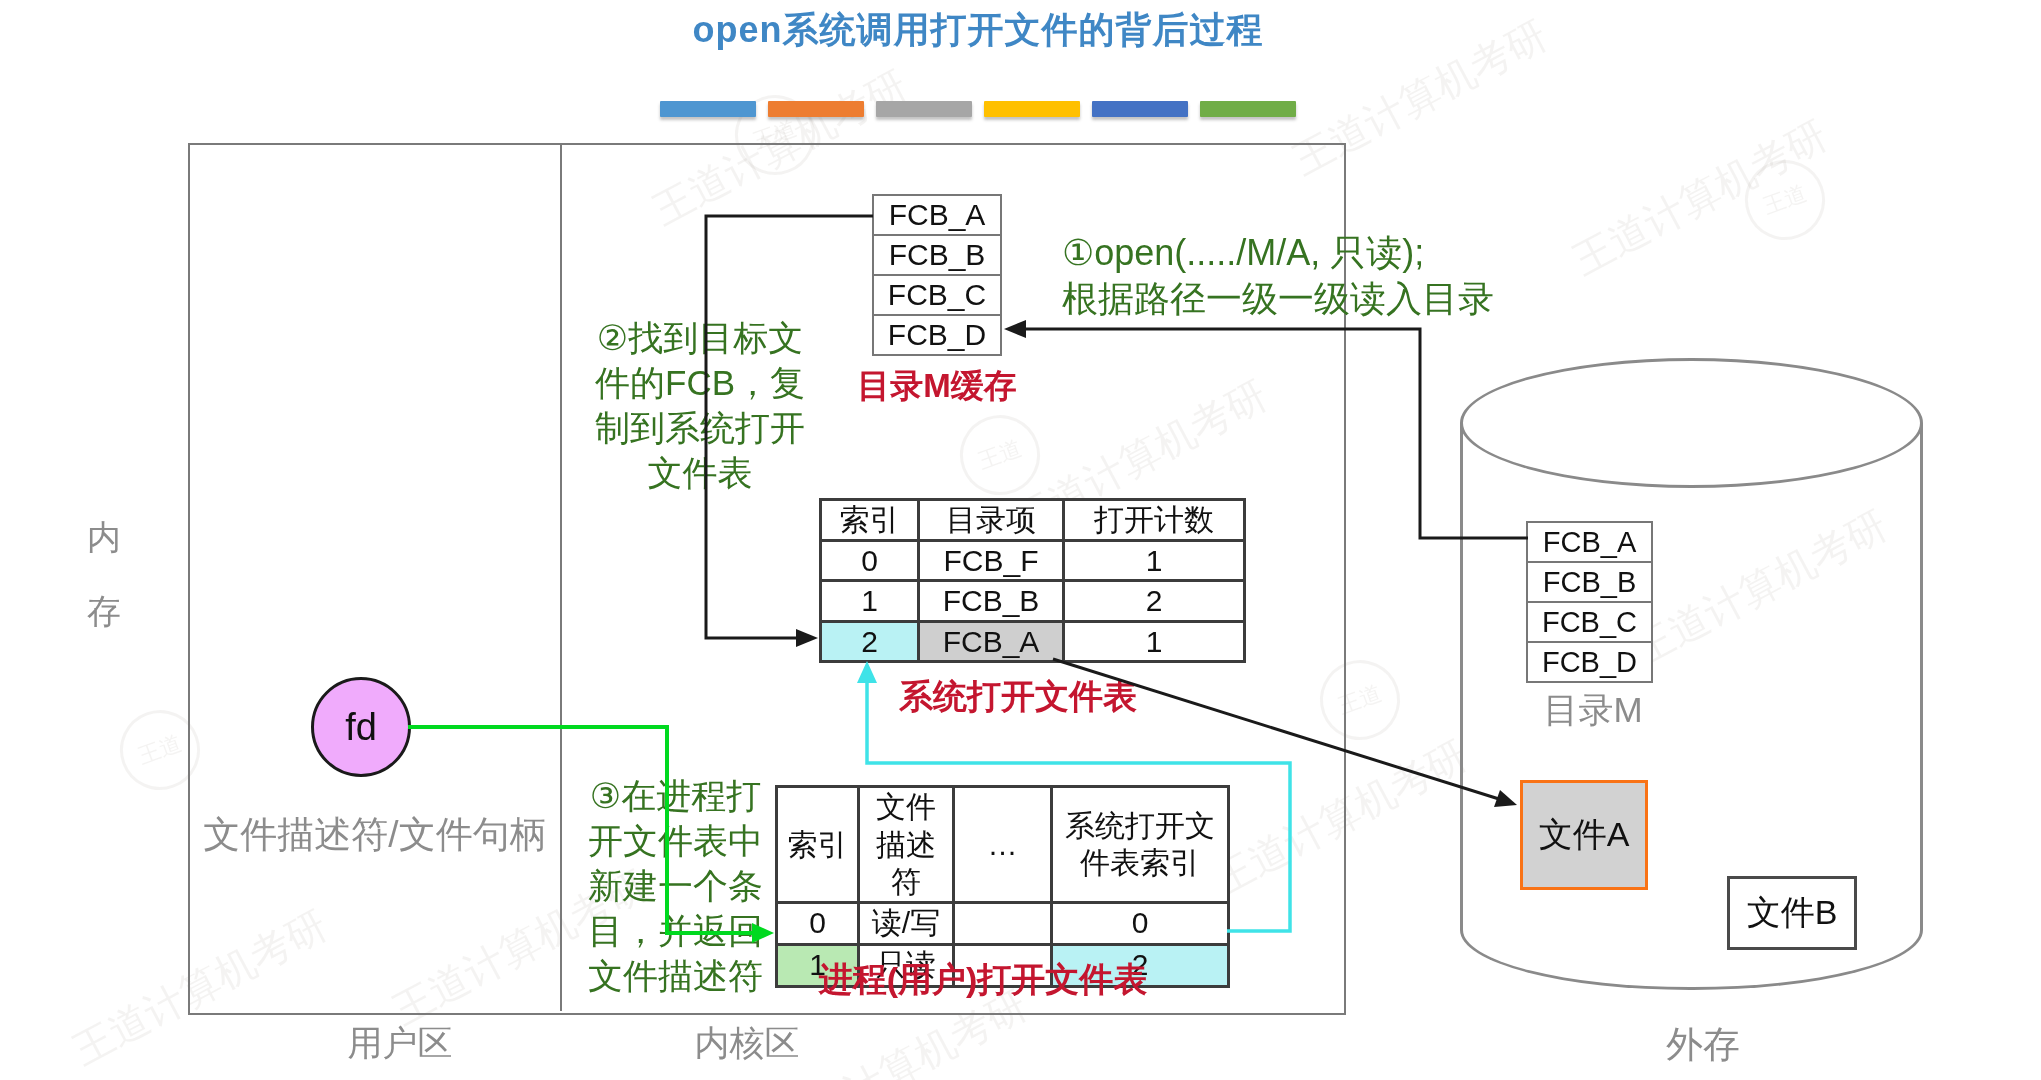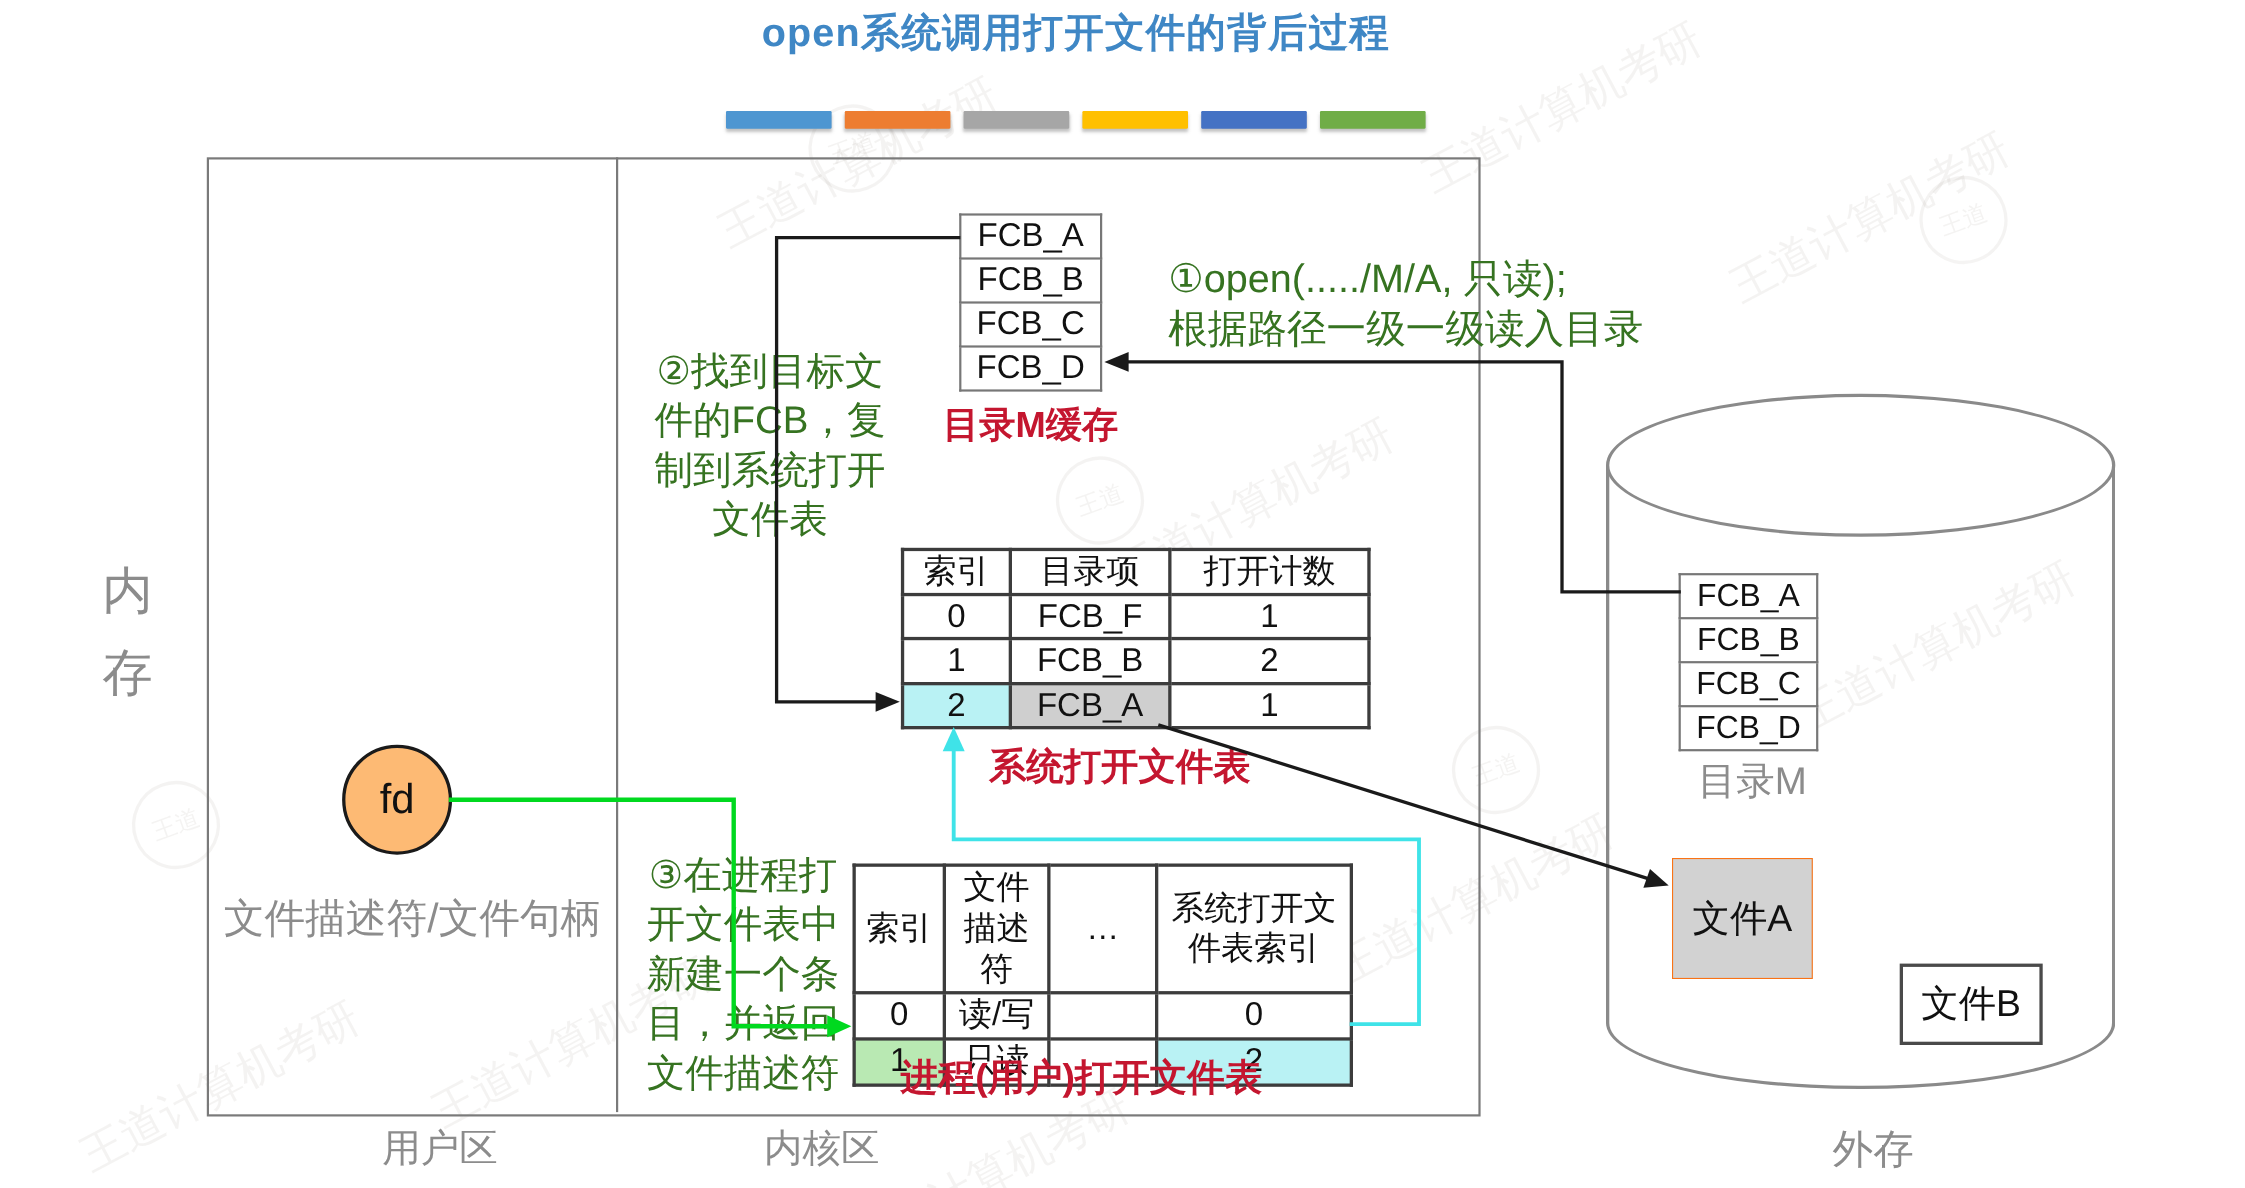--- a/index.html
+++ b/index.html
@@ -10,28 +10,28 @@
   .abs{position:absolute;}
   
   #title{left:370px;top:6px;width:1216px;text-align:center;font-size:36px;font-weight:bold;color:#3f87c5;letter-spacing:1px;}
   #bars{left:660px;top:101px;display:flex;gap:12px;}
   #bars .bar{width:96px;height:16px;box-shadow:0 3px 3px rgba(120,120,120,.45);border-radius:1px;}
   
   #mem-rect{left:188px;top:143px;width:1154px;height:868px;border:2px solid #7a7a7a;background:transparent;}
   #mem-divider{left:560px;top:143px;width:2px;height:868px;background:#7a7a7a;}
   
   .gray-label{color:#8c8c8c;text-align:center;}
-  #memory-label{left:86px;top:500px;width:60px;font-size:46px;line-height:74px;word-break:break-all;}
+  #memory-label{left:74px;top:500px;width:60px;font-size:34px;line-height:74px;word-break:break-all;}
   #user-area-label{left:300px;top:1020px;width:200px;font-size:35px;}
   #kernel-area-label{left:647px;top:1020px;width:200px;font-size:35px;}
   #external-label{left:1603px;top:1020px;width:200px;font-size:37px;}
   #dirM-caption{left:1493px;top:687px;width:200px;font-size:35px;}
   #fd-caption{left:150px;top:810px;width:450px;font-size:37px;}
   
-  #fd-circle{left:311px;top:677px;width:100px;height:100px;border-radius:50%;background:#fdba74;border:3px solid #1a1a1a;
+  #fd-circle{left:311px;top:677px;width:100px;height:100px;border-radius:50%;background:#f0abfc;border:3px solid #1a1a1a;
     display:flex;align-items:center;justify-content:center;font-size:38px;color:#111;box-sizing:border-box;}
   
   table.fcblist{border-collapse:collapse;position:absolute;table-layout:fixed;}
   table.fcblist td{border:2px solid #777;text-align:center;font-size:30px;font-weight:500;color:#111;background:#fff;padding:0;}
   table.fcblist tr{height:40px;}
   td.row-gray{background:#d2d2d2;}
   #dir-cache{left:872px;top:194px;width:130px;}
   #disk-dir{left:1526px;top:521px;width:127px;}
   #disk-dir td{font-size:29px;}
   
@@ -56,21 +56,21 @@
   #proc-table th.pad2{padding:0 16px;}
   #proc-table th.pad4{padding:0 4px;margin-top:46px;}
   .hl-cyan{background:#b9f2f4 !important;}
   .hl-gray{background:#cfcfcf !important;}
   .hl-green{background:#b9e9b3 !important;}
   
   #cyl-body{left:1460px;top:423px;width:463px;height:567px;border-left:3px solid #8a8a8a;border-right:3px solid #8a8a8a;
     border-bottom:3px solid #8a8a8a;border-radius:0 0 230px 230px / 0 0 60px 60px;box-sizing:border-box;}
   #cyl-top{left:1460px;top:358px;width:463px;height:130px;border:3px solid #8a8a8a;border-radius:50%;background:#fff;box-sizing:border-box;}
   
-  #file-a{left:1520px;top:780px;width:128px;height:110px;background:#d2d2d2;border:1px solid #f97316;
+  #file-a{left:1520px;top:780px;width:128px;height:110px;background:#d2d2d2;border:3px solid #f97316;
     display:flex;align-items:center;justify-content:center;font-size:34px;color:#111;box-sizing:border-box;}
   #file-b{left:1727px;top:876px;width:130px;height:74px;background:#fff;border:3px solid #4a4a4a;
     display:flex;align-items:center;justify-content:center;font-size:34px;color:#111;box-sizing:border-box;}
   
   #wires{left:0;top:0;pointer-events:none;}
   
   .wm{color:#8d8377;opacity:0.09;font-size:40px;white-space:nowrap;transform:rotate(-28deg);pointer-events:none;}
   .wm-stamp{border:3px solid #8d8377;opacity:0.09;border-radius:50%;width:74px;height:74px;display:flex;align-items:center;
     justify-content:center;font-size:22px;color:#8d8377;transform:rotate(-20deg);pointer-events:none;}
 </style>

